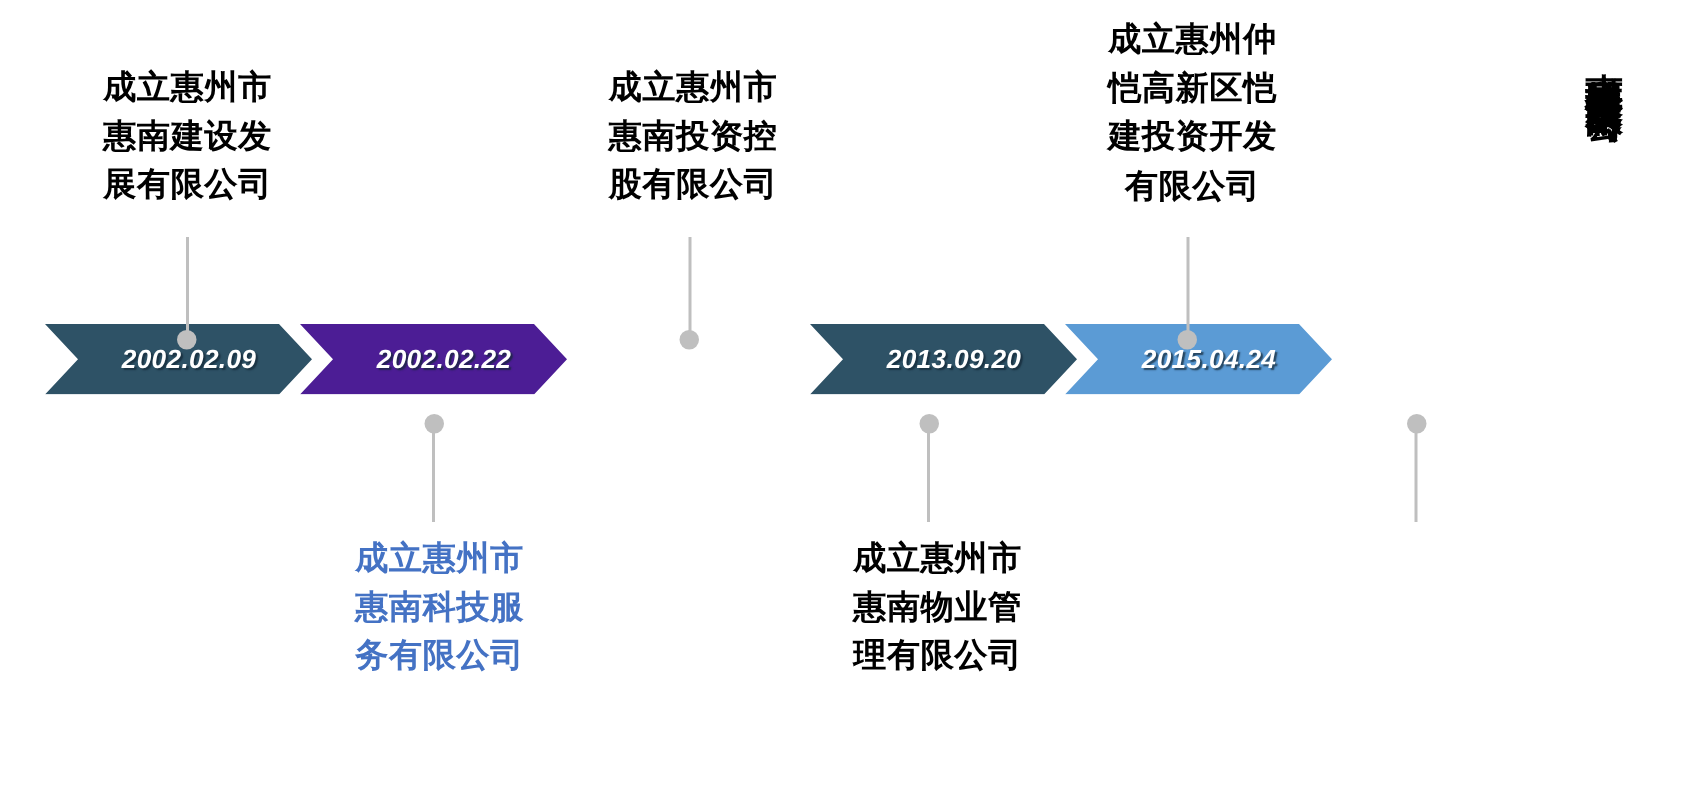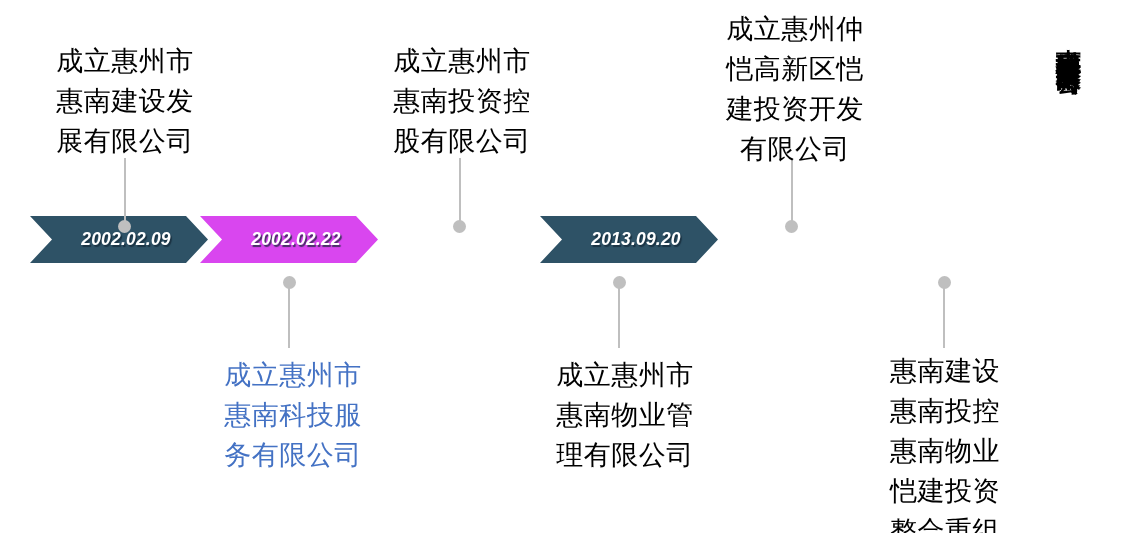--- a/index.html
+++ b/index.html
@@ -55,22 +55,22 @@
     position: absolute;
     width: 13px;
     height: 13px;
     border-radius: 50%;
     background: #BFBFBF;
   }
 
   
   .caption {
     position: absolute;
-    font-size: 27px;
-    font-weight: normal;
+    font-size: 22px;
+    font-weight: bold;
     line-height: 1.48;
     color: #000000;
     text-align: center;
     white-space: pre-line;
     letter-spacing: 0.5px;
   }
   .caption.accent {
     color: #4472C4;
   }
 
@@ -94,21 +94,21 @@
 
   <div class="chevron" style="left:30px; width:178px; background:#2E5266;">
     <span class="date-text">2002.02.09</span>
   </div>
   <div class="stem" style="left:124px; top:158px; height:68px;"></div>
   <div class="dot" style="left:118px; top:220px;"></div>
   <div class="caption" style="left:35px; top:42px; width:180px;">成立惠州市
 惠南建设发
 展有限公司</div>
 
-  <div class="chevron" style="left:200px; width:178px; background:#d946ef;">
+  <div class="chevron" style="left:200px; width:178px; background:#4c1d95;">
     <span class="date-text">2002.02.22</span>
   </div>
   <div class="dot" style="left:283px; top:276px;"></div>
   <div class="stem" style="left:288px; top:282px; height:66px;"></div>
   <div class="caption accent" style="left:203px; top:356px; width:180px;">成立惠州市
 惠南科技服
 务有限公司</div>
 
   <div class="stem" style="left:459px; top:158px; height:68px;"></div>
   <div class="dot" style="left:453px; top:220px;"></div>
@@ -118,30 +118,28 @@
 
   <div class="chevron" style="left:540px; width:178px; background:#2E5266;">
     <span class="date-text">2013.09.20</span>
   </div>
   <div class="dot" style="left:613px; top:276px;"></div>
   <div class="stem" style="left:618px; top:282px; height:66px;"></div>
   <div class="caption" style="left:535px; top:356px; width:180px;">成立惠州市
 惠南物业管
 理有限公司</div>
 
+  <div class="chevron" style="left:710px; width:178px; background:#5B9BD5;">
+    <span class="date-text">2015.04.24</span>
+  </div>
   <div class="stem" style="left:791px; top:158px; height:68px;"></div>
   <div class="dot" style="left:785px; top:220px;"></div>
   <div class="caption" style="left:705px; top:10px; width:180px;">成立惠州仲
 恺高新区恺
 建投资开发
 有限公司</div>
 
   <div class="dot" style="left:938px; top:276px;"></div>
   <div class="stem" style="left:943px; top:282px; height:66px;"></div>
-  <div class="caption" style="left:855px; top:352px; width:180px;">惠南建设
-惠南投控
-惠南物业
-恺建投资
-整合重组</div>
 
   <div class="vertical-title" style="left:1053px; top:28px; height:478px;">惠南科技园投资开发有限公司</div>
 
 </div>
 
 </body></html>

